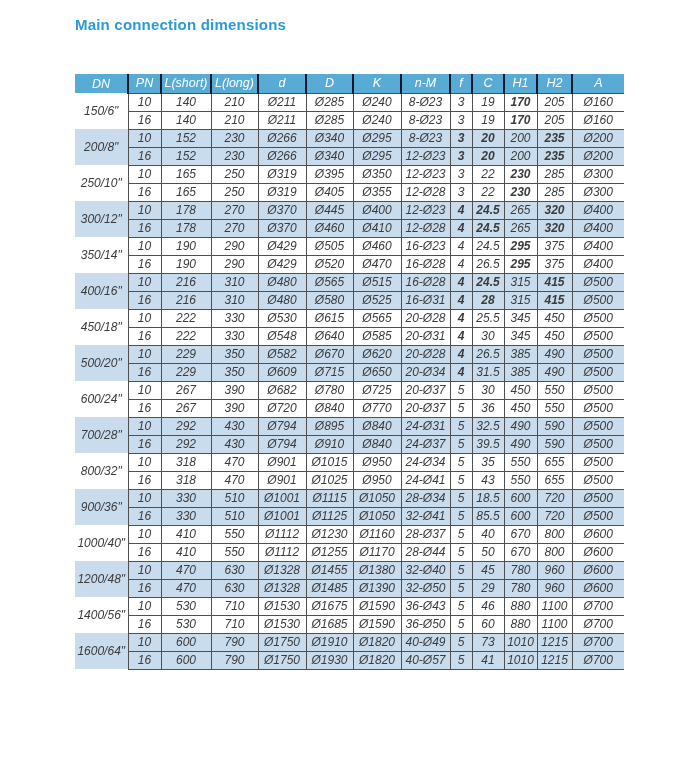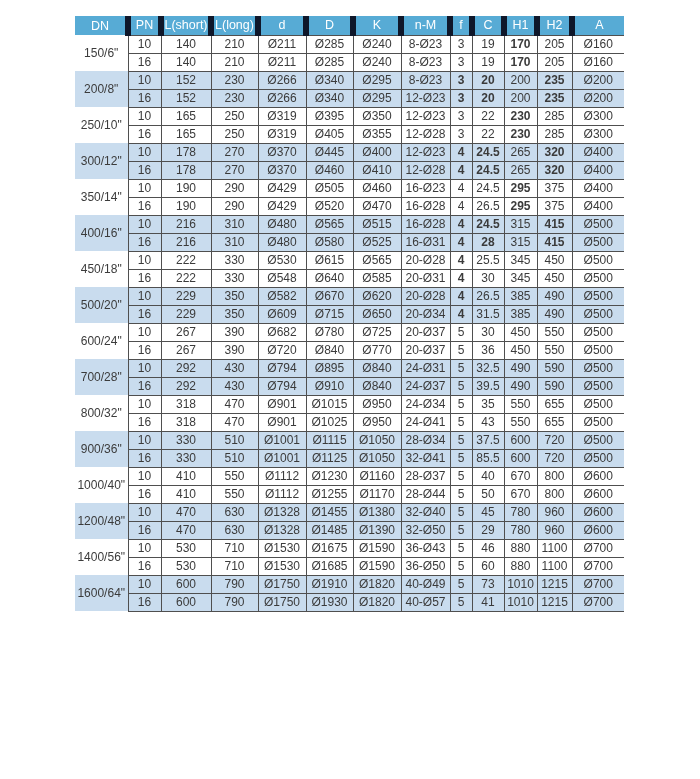--- a/index.html
+++ b/index.html
@@ -12,50 +12,51 @@
     width:700px;height:779px;background:#fff;overflow:hidden;
     font-family:"Liberation Sans", sans-serif;
   }
   .page{padding:16px 0 0 75px;}
   .title{
     font-size:15px;font-weight:600;color:var(--title);
     margin:0 0 41px 0;letter-spacing:.2px;
   }
   table.dims{
     border-collapse:collapse;table-layout:fixed;width:549px;
-    font-size:12px;color:var(--text);
+    font-size:12px;color:var(--text);font-style:italic;
   }
   col.c-dn{width:53px}col.c-pn{width:33px}col.c-lshort{width:50px}
   col.c-llong{width:47px}col.c-d{width:48px}col.c-D{width:47px}
   col.c-K{width:48px}col.c-nM{width:49px}col.c-f{width:22px}
   col.c-C{width:32px}col.c-H1{width:33px}col.c-H2{width:35px}col.c-A{width:52px}
   thead th{
     background:var(--header-bg);color:var(--header-text);
     font-weight:normal;font-size:12.5px;height:19px;padding:0;
     border:none;
   }
-  thead th + th{border-left:6px solid #0f172a;}
+  thead th + th{border-left:2px solid #0f172a;}
   tbody td{
     border:1px solid var(--border);
     height:18px;padding:0 1px;text-align:center;
     background:var(--row-bg);
     white-space:nowrap;overflow:hidden;
   }
   tbody tr.shaded td{background:var(--row-shaded);}
   tbody td.dn-cell{
     border:none;border-right:1px solid var(--border);
     font-size:12px;
   }
   tbody td:last-child{border-right:none;text-align:center;}
   tbody td.b{font-weight:bold;}
 </style>
 </head>
 <body>
 
 <div class="page">
+  <h1 class="title">Main connection dimensions</h1>
   <table class="dims">
     <colgroup>
       <col class="c-dn">
         <col class="c-pn">
         <col class="c-lshort">
         <col class="c-llong">
       <col class="c-d">
         <col class="c-D">
         <col class="c-K">
         <col class="c-nM">
@@ -405,21 +406,21 @@
         <tr class="shaded">
           <td rowspan="2" class="dn-cell">900/36"</td>
           <td>10</td>
           <td>330</td>
           <td>510</td>
           <td>Ø1001</td>
           <td>Ø1115</td>
           <td>Ø1050</td>
           <td>28-Ø34</td>
           <td>5</td>
-          <td>37.5</td>
+          <td>18.5</td>
           <td>600</td>
           <td>720</td>
           <td>Ø500</td>
         </tr>
         <tr class="shaded">
           <td>16</td>
           <td>330</td>
           <td>510</td>
           <td>Ø1001</td>
           <td>Ø1125</td>

